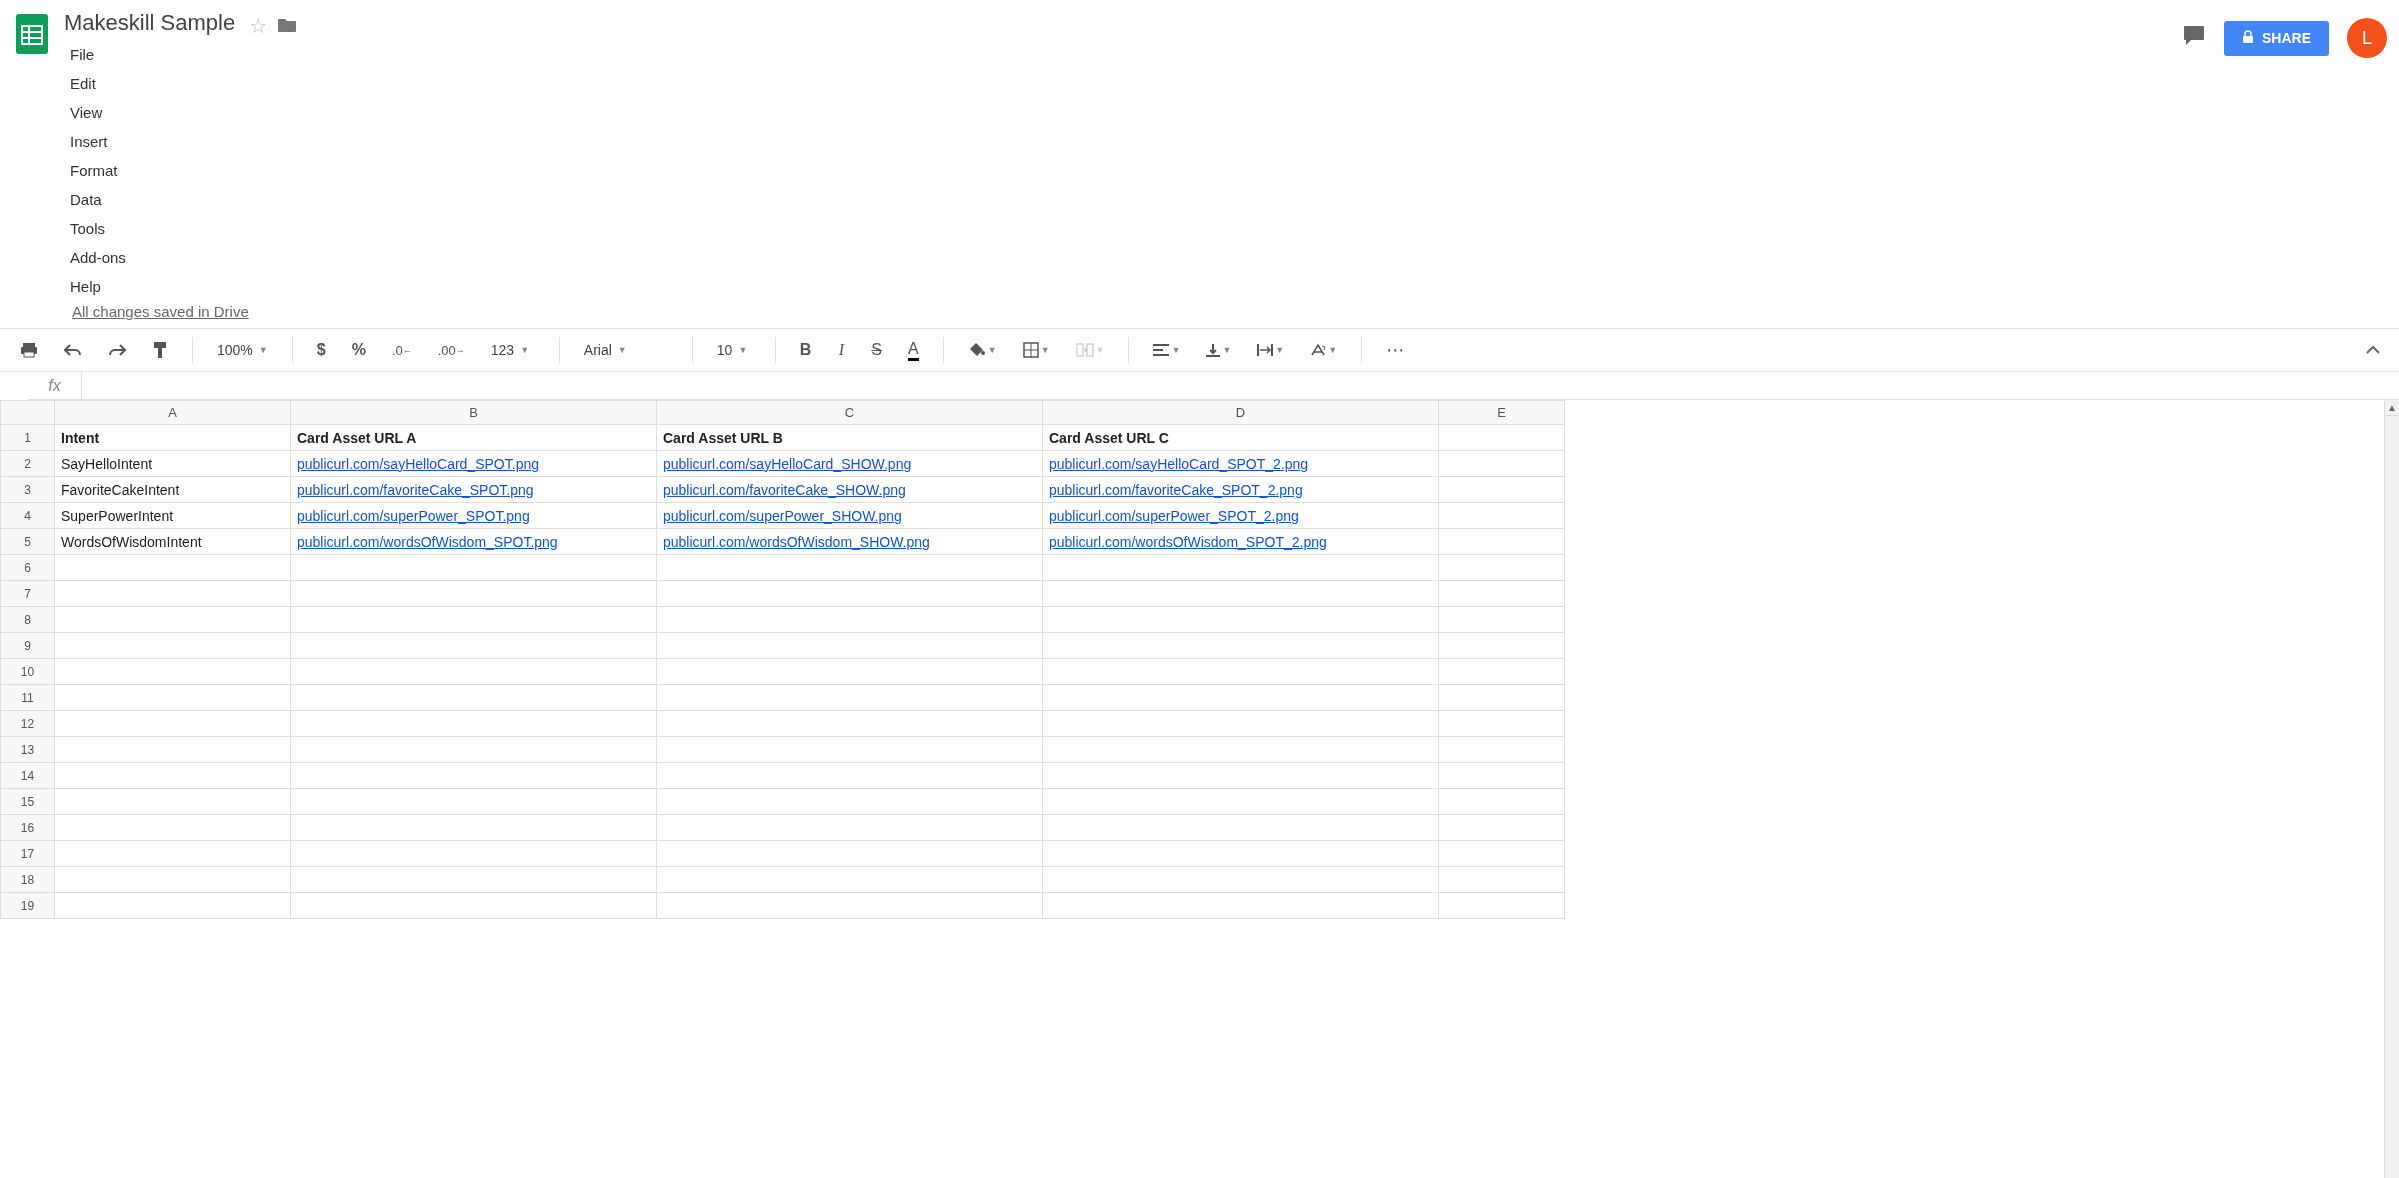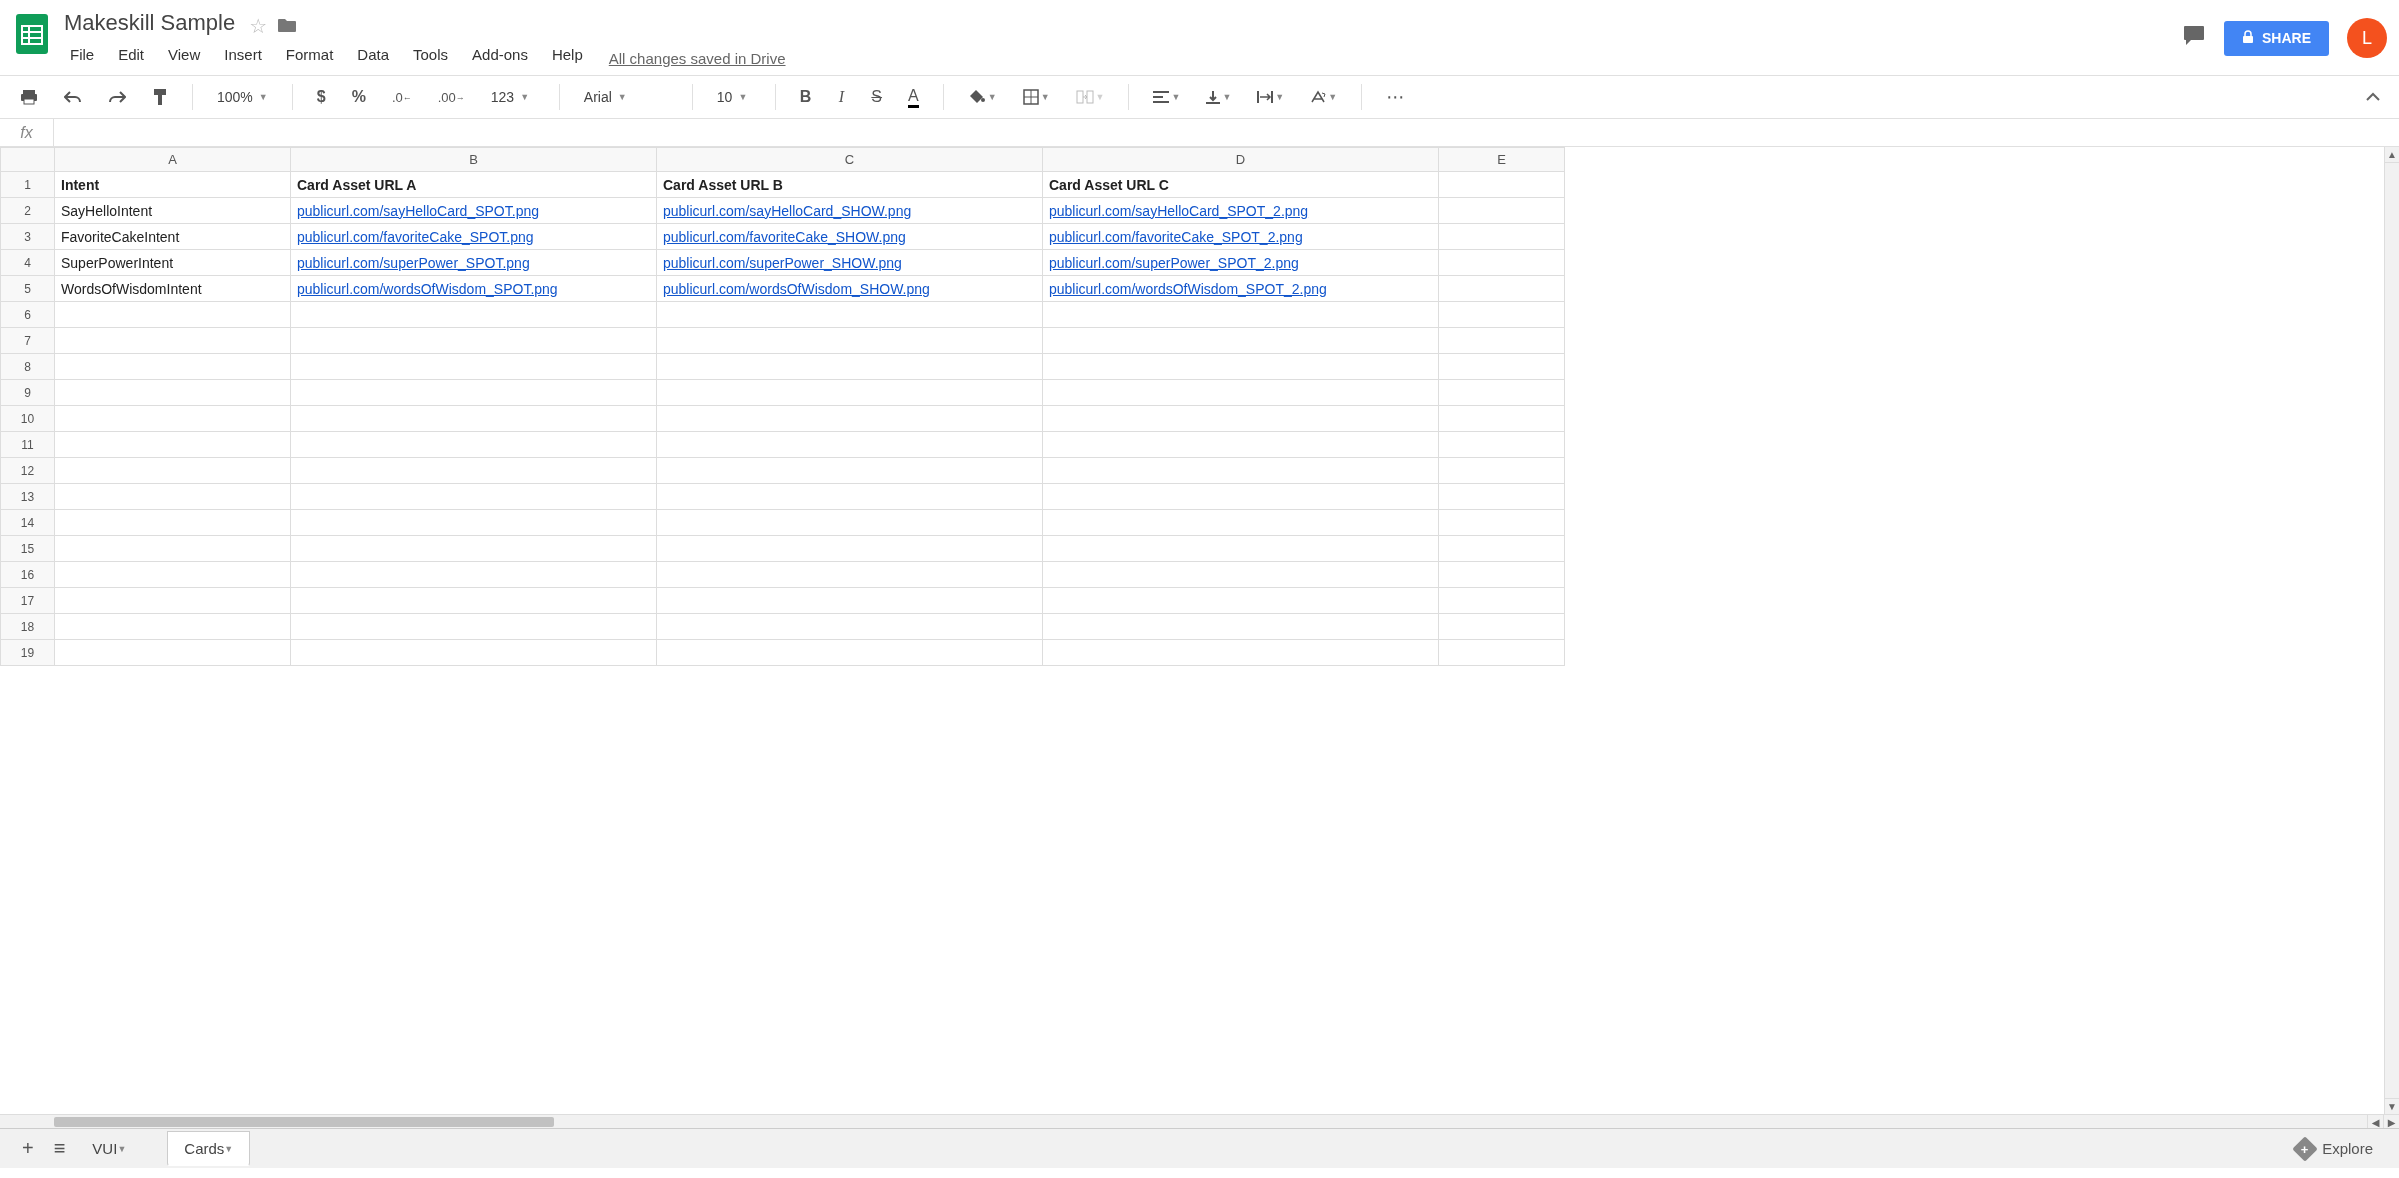--- a/index.html
+++ b/index.html
@@ -7,42 +7,42 @@
 
 .title-bar { display: flex; align-items: flex-start; padding: 8px 12px 0 12px; }
 .sheets-logo { width: 40px; height: 52px; display: flex; align-items: center; justify-content: center; margin-right: 8px; }
 .sheets-logo svg { width: 36px; height: 48px; }
 .title-area { flex: 1; }
 .doc-title-row { display: flex; align-items: flex-end; gap: 10px; }
 .doc-title { font-size: 22px; color: #444; padding: 2px 4px; }
 .star-icon { color: #bbb; font-size: 20px; cursor: pointer; }
 .folder-icon { color: #777; font-size: 18px; cursor: pointer; }
 
-.menu-bar { display: flex; align-items: flex-end; gap: 4px; padding: 4px 0 8px 0; font-size: 15px; }
+.menu-bar { display: flex; align-items: flex-start; gap: 4px; padding: 4px 0 8px 0; font-size: 15px; flex-direction: column; }
 .menu-item { padding: 4px 10px; cursor: pointer; color: #333; }
 .save-status { color: #666; text-decoration: underline; margin-left: 12px; font-size: 15px; }
 
 .right-controls { display: flex; align-items: center; gap: 18px; padding-top: 10px; }
 .comments-icon { color: #666; font-size: 22px; cursor: pointer; }
 .share-btn { background: #4285f4; color: #fff; font-weight: bold; font-size: 14px; padding: 9px 18px; border-radius: 3px; cursor: pointer; display: flex; align-items: center; gap: 8px; }
 .avatar { width: 40px; height: 40px; border-radius: 50%; background: #f4511e; color: #fff; display: flex; align-items: center; justify-content: center; font-size: 18px; }
 
 .toolbar { border-top: 1px solid #e0e0e0; border-bottom: 1px solid #e0e0e0; display: flex; align-items: center; padding: 0 12px; height: 44px; gap: 10px; }
 .tb-btn { padding: 6px 8px; cursor: pointer; color: #555; display: flex; align-items: center; justify-content: center; min-width: 24px; height: 30px; }
 .tb-sep { width: 1px; height: 26px; background: #e0e0e0; margin: 0 6px; }
 .tb-select { display: flex; align-items: center; gap: 6px; padding: 4px 8px; cursor: pointer; font-size: 14px; color: #444; min-width: 60px; }
 .tb-select .caret { font-size: 9px; color: #888; }
 .tb-font { min-width: 100px; }
 .tb-size { min-width: 50px; }
 .tb-zoom { min-width: 60px; }
 .text-color-indicator { border-bottom: 3px solid #000; padding-bottom: 0; }
 .toolbar-spacer { flex: 1; }
 .collapse-icon { color: #666; cursor: pointer; padding: 6px; }
 
-.formula-bar { display: flex; align-items: center; border-bottom: 1px solid #e0e0e0; height: 28px; }
+.formula-bar { display: flex; align-items: center; border-bottom: 1px solid #e0e0e0; height: 28px; margin-left: 28px; }
 .fx-label { width: 54px; text-align: center; font-style: italic; color: #888; font-size: 16px; border-right: 1px solid #e0e0e0; height: 100%; display: flex; align-items: center; justify-content: center; }
 .formula-input { flex: 1; padding: 0 8px; height: 100%; border: none; outline: none; font-size: 13px; }
 
 .sheet-container { position: relative; height: calc(100vh - 197px); overflow: hidden; background: #fff; }
 .sheet-scroll { overflow: auto; height: calc(100% - 14px); }
 table.grid { border-collapse: collapse; table-layout: fixed; }
 .col-header th { background: #f8f8f8; border: 1px solid #ddd; font-weight: normal; color: #555; font-size: 13px; padding: 4px; text-align: center; position: sticky; top: 0; }
 .corner { width: 54px; background: #f8f8f8; border: 1px solid #ddd; }
 .row-header { background: #f8f8f8; border: 1px solid #ddd; text-align: center; color: #555; font-size: 12px; width: 54px; padding: 4px; }
 td.cell { border: 1px solid #ddd; padding: 4px 6px; font-size: 14px; height: 26px; white-space: nowrap; overflow: hidden; text-align: left; vertical-align: middle; }

